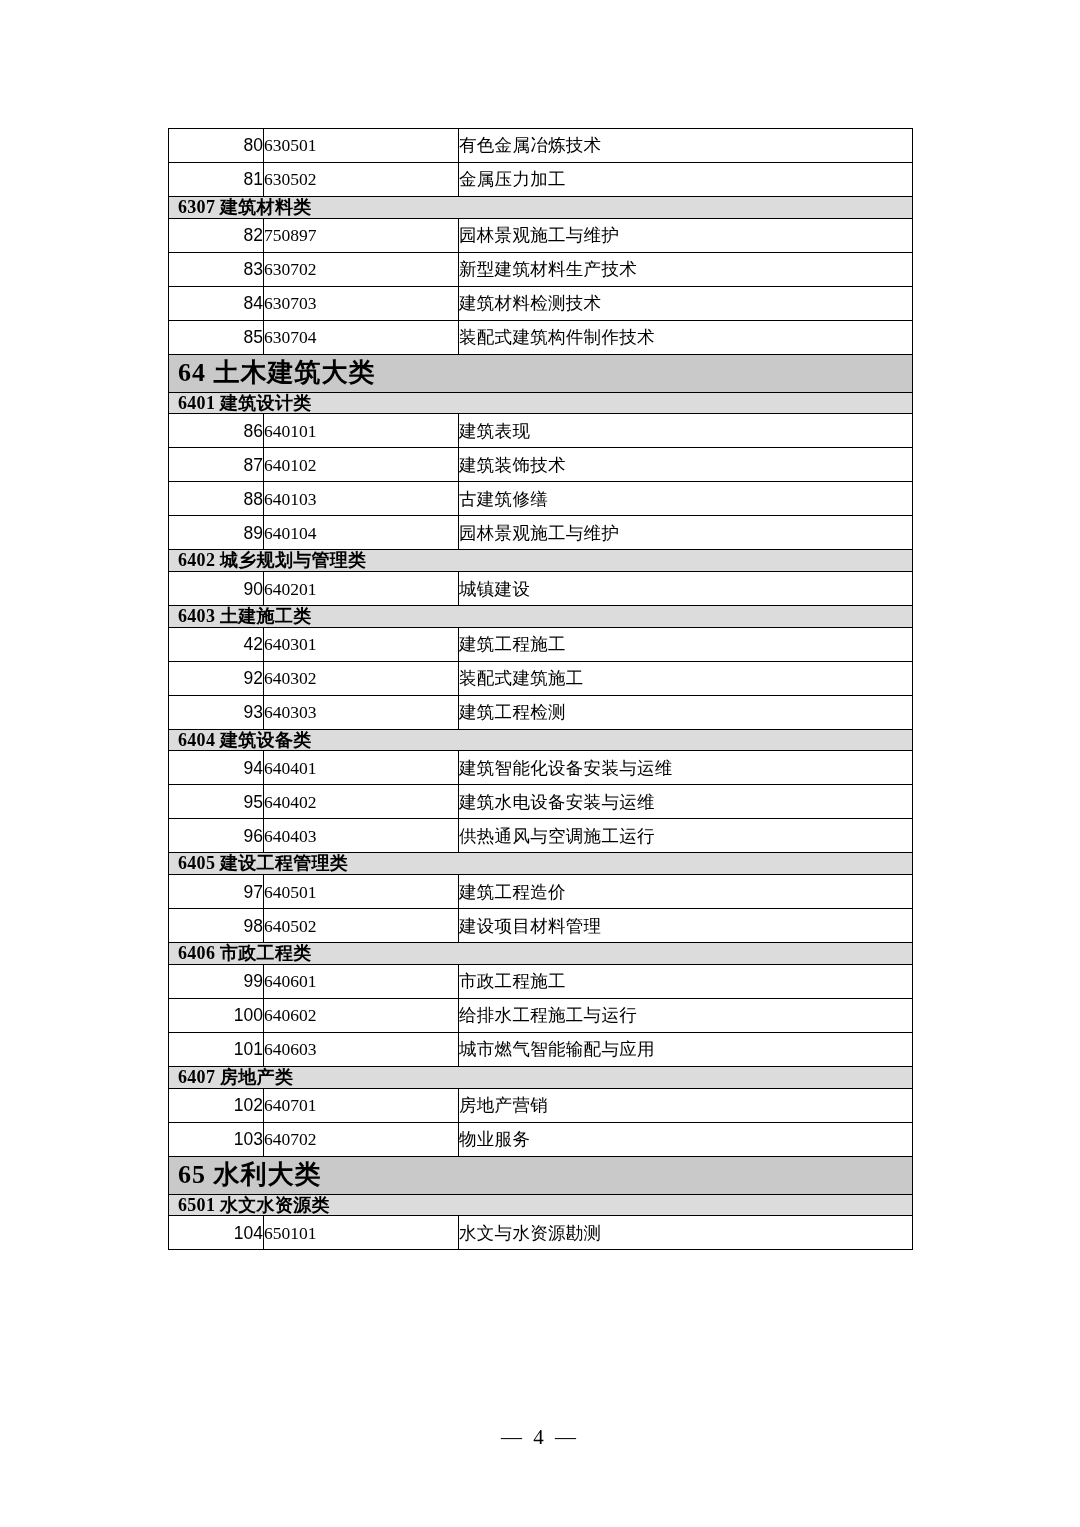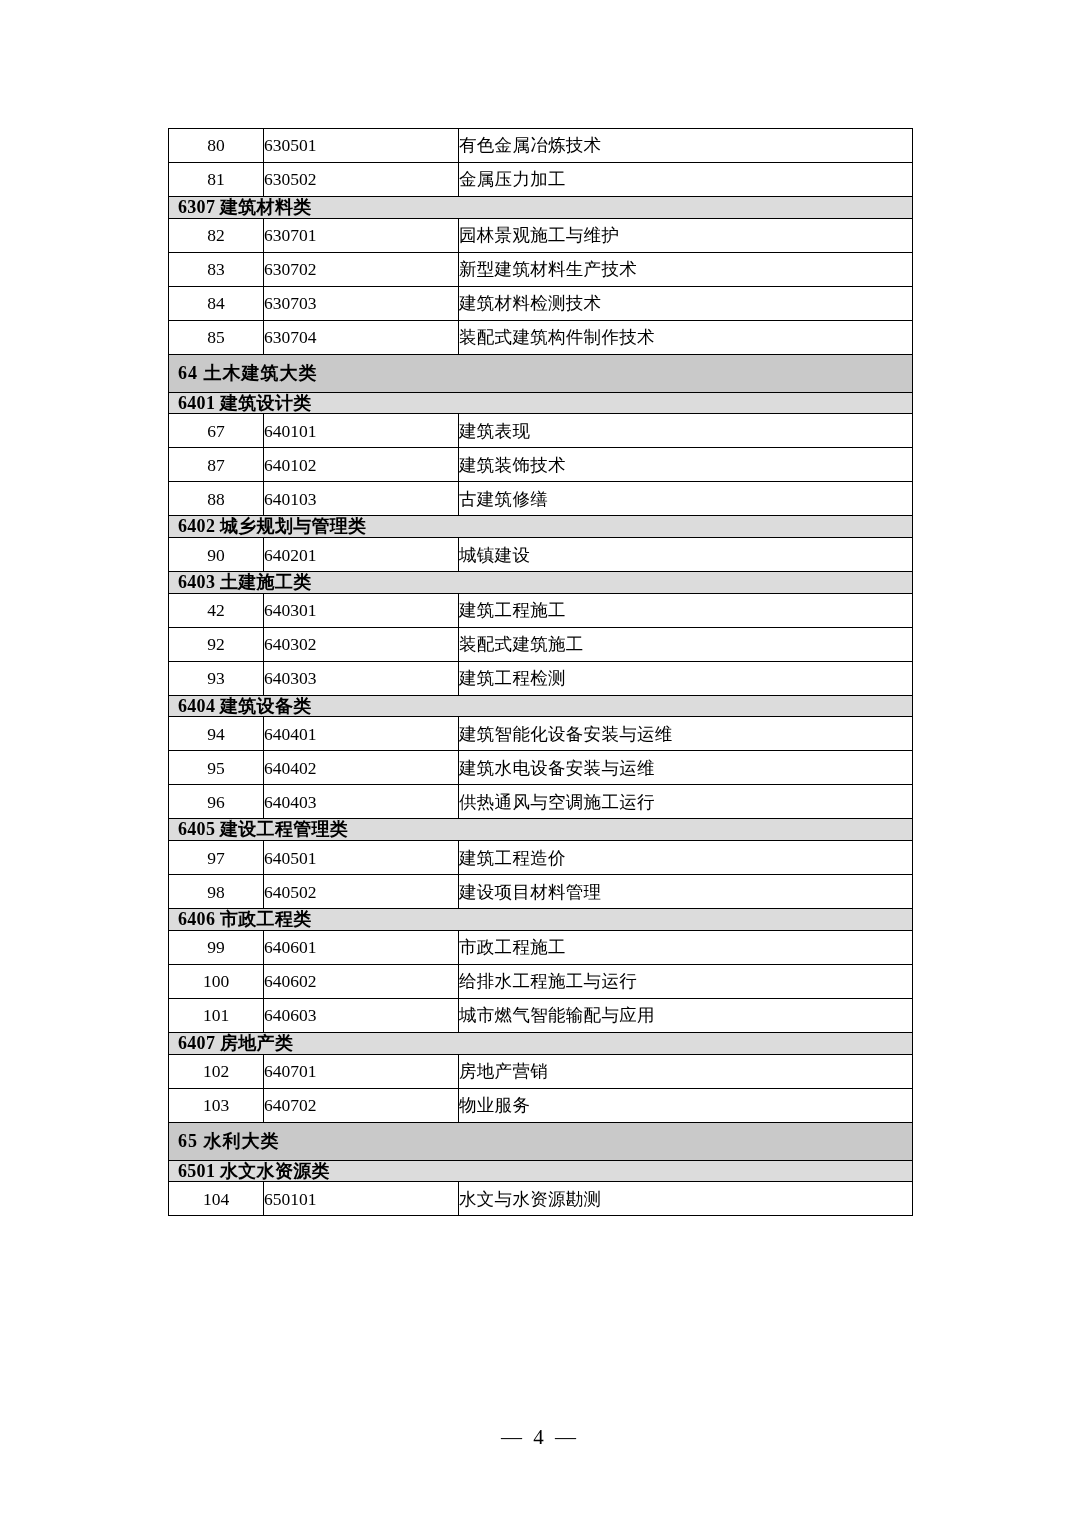--- a/index.html
+++ b/index.html
@@ -40,22 +40,22 @@
     line-height: 1.15;
     padding: 0;
     vertical-align: middle;
     box-sizing: border-box;
   }
   col.c-num { width: 95px; }
   col.c-code { width: 195px; }
   col.c-name { width: 454px; }
 
   td.num {
-    text-align: center;
-    font-family: Liberation Serif, serif;
+    text-align: right;
+    font-family: Liberation Sans, sans-serif;
     font-size: 18px;
     margin-top: 38px;
   }
   td.code {
     text-align: left;
     font-family: "Liberation Serif", "DejaVu Serif", serif;
     font-size: 18px;
   }
   td.name {
     text-align: left;
@@ -69,21 +69,21 @@
     font-weight: bold;
     font-size: 18px;
     padding-left: 9px;
     letter-spacing: 0.3px;
     height: 21px;
   }
   
   tr.major-row td {
     background: #c9c9c9;
     font-weight: bold;
-    font-size: 18px;
+    font-size: 26px;
     padding-left: 9px;
     letter-spacing: 1px;
     height: 38px;
   }
   .footer {
     position: absolute;
     left: 0;
     top: 1425px;
     width: 1080px;
     text-align: center;
@@ -113,21 +113,21 @@
           <tr class="item-row">
             <td class="num">81</td>
             <td class="code">630502</td>
             <td class="name">金属压力加工</td>
           </tr>
           <tr class="group-row">
             <td colspan="3">6307 建筑材料类</td>
           </tr>
           <tr class="item-row">
             <td class="num">82</td>
-            <td class="code">630701</td>
+            <td class="code">750897</td>
             <td class="name">园林景观施工与维护</td>
           </tr>
           <tr class="item-row">
             <td class="num">83</td>
             <td class="code">630702</td>
             <td class="name">新型建筑材料生产技术</td>
           </tr>
           <tr class="item-row">
             <td class="num">84</td>
             <td class="code">630703</td>
@@ -138,34 +138,39 @@
             <td class="code">630704</td>
             <td class="name">装配式建筑构件制作技术</td>
           </tr>
           <tr class="major-row">
             <td colspan="3">64 土木建筑大类</td>
           </tr>
           <tr class="group-row">
             <td colspan="3">6401 建筑设计类</td>
           </tr>
           <tr class="item-row">
-            <td class="num">67</td>
+            <td class="num">86</td>
             <td class="code">640101</td>
             <td class="name">建筑表现</td>
           </tr>
           <tr class="item-row">
             <td class="num">87</td>
             <td class="code">640102</td>
             <td class="name">建筑装饰技术</td>
           </tr>
           <tr class="item-row">
             <td class="num">88</td>
             <td class="code">640103</td>
             <td class="name">古建筑修缮</td>
           </tr>
+          <tr class="item-row">
+            <td class="num">89</td>
+            <td class="code">640104</td>
+            <td class="name">园林景观施工与维护</td>
+          </tr>
           <tr class="group-row">
             <td colspan="3">6402 城乡规划与管理类</td>
           </tr>
           <tr class="item-row">
             <td class="num">90</td>
             <td class="code">640201</td>
             <td class="name">城镇建设</td>
           </tr>
           <tr class="group-row">
             <td colspan="3">6403 土建施工类</td>

